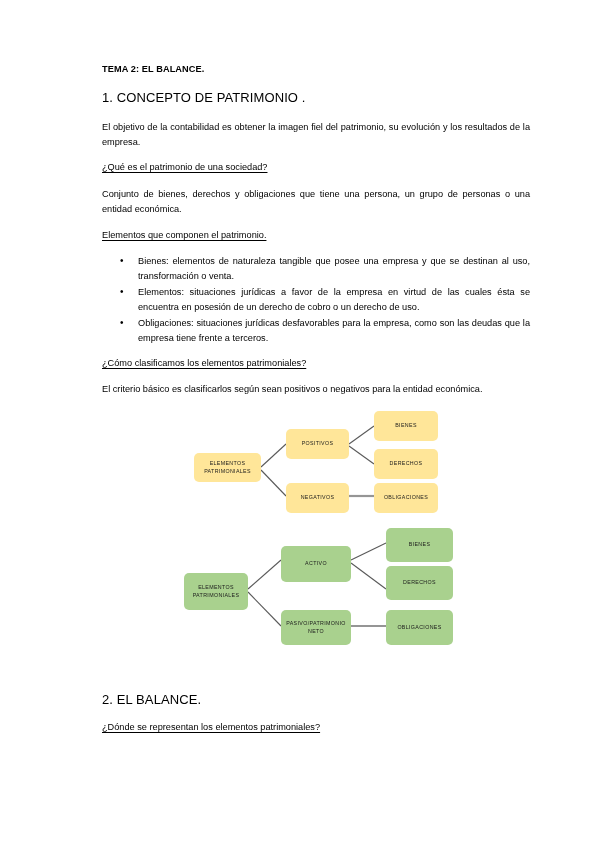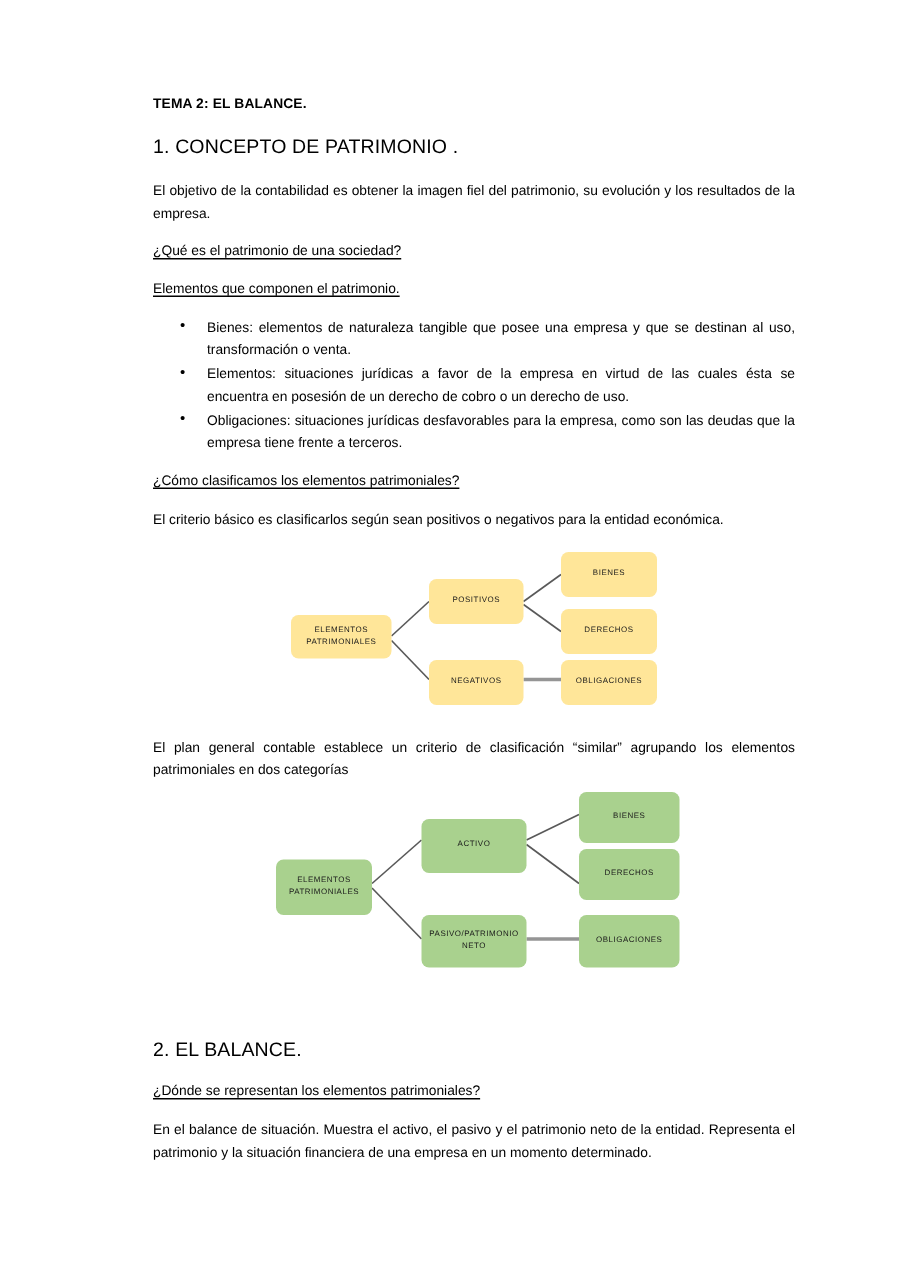--- a/index.html
+++ b/index.html
@@ -125,20 +125,21 @@
   <div class="content">
 
     <div class="h-title">TEMA 2: EL BALANCE.</div>
 
     <div class="h-section">1. CONCEPTO DE PATRIMONIO .</div>
 
     <p class="para">El objetivo de la contabilidad es obtener la imagen fiel del patrimonio, su evolución y los resultados de la empresa.</p>
 
     <span class="h-under">¿Qué es el patrimonio de una sociedad?</span>
 
+    <p class="para">Conjunto de bienes, derechos y obligaciones que tiene una persona, un grupo de personas o una entidad económica.</p>
 
     <span class="h-under">Elementos que componen el patrimonio.</span>
 
     <ul class="bullets">
       <li><span class="ital">Bienes:</span><span> elementos de naturaleza tangible que posee una empresa y que se destinan al uso, transformación o venta.</span></li>
       <li><span class="ital">Elementos:</span><span> situaciones jurídicas a favor de la empresa en virtud de las cuales ésta se encuentra en posesión de un derecho de cobro o un derecho de uso.</span></li>
       <li><span class="ital">Obligaciones:</span><span> situaciones jurídicas desfavorables para la empresa, como son las deudas que la empresa tiene frente a terceros.</span></li>
     </ul>
 
     <span class="h-under">¿Cómo clasificamos los elementos patrimoniales?</span>
@@ -169,21 +170,20 @@
         <span>BIENES</span>
       </div>
       <div class="node yellow" style="left:272px; top:33px; width:64px; height:30px;">
         <span>DERECHOS</span>
       </div>
       <div class="node yellow" style="left:272px; top:67px; width:64px; height:30px;">
         <span>OBLIGACIONES</span>
       </div>
     </div>
 
-    <p class="para">El plan general contable establece un criterio de clasificación “similar” agrupando los elementos patrimoniales en dos categorías</p>
 
     <div class="diagram" id="diagram-green">
       <svg class="edges" viewBox="0 0 428 128" preserveAspectRatio="none">
         <line x1="146" y1="55" x2="179" y2="26" stroke="#595959" stroke-width="1.1"></line>
         <line x1="146" y1="58" x2="179" y2="92" stroke="#595959" stroke-width="1.1"></line>
         <line x1="249" y1="26" x2="284" y2="9" stroke="#595959" stroke-width="1.1"></line>
         <line x1="249" y1="29" x2="284" y2="55" stroke="#595959" stroke-width="1.1"></line>
         <line x1="249" y1="92" x2="284" y2="92" stroke="#959595" stroke-width="2.2"></line>
       </svg>
 
@@ -206,16 +206,15 @@
         <span>OBLIGACIONES</span>
       </div>
     </div>
 
     <div class="spacer-b"></div>
 
     <div class="h-section">2. EL BALANCE.</div>
 
     <span class="h-under">¿Dónde se representan los elementos patrimoniales?</span>
 
-    <p class="para last-block"><span>En el </span><span class="ital">balance de situación</span><span>. Muestra el activo, el pasivo y el patrimonio neto de la entidad. Representa el patrimonio y la situación financiera de una empresa en un momento determinado.</span></p>
 
   </div>
 </div>
 
 </body></html>

